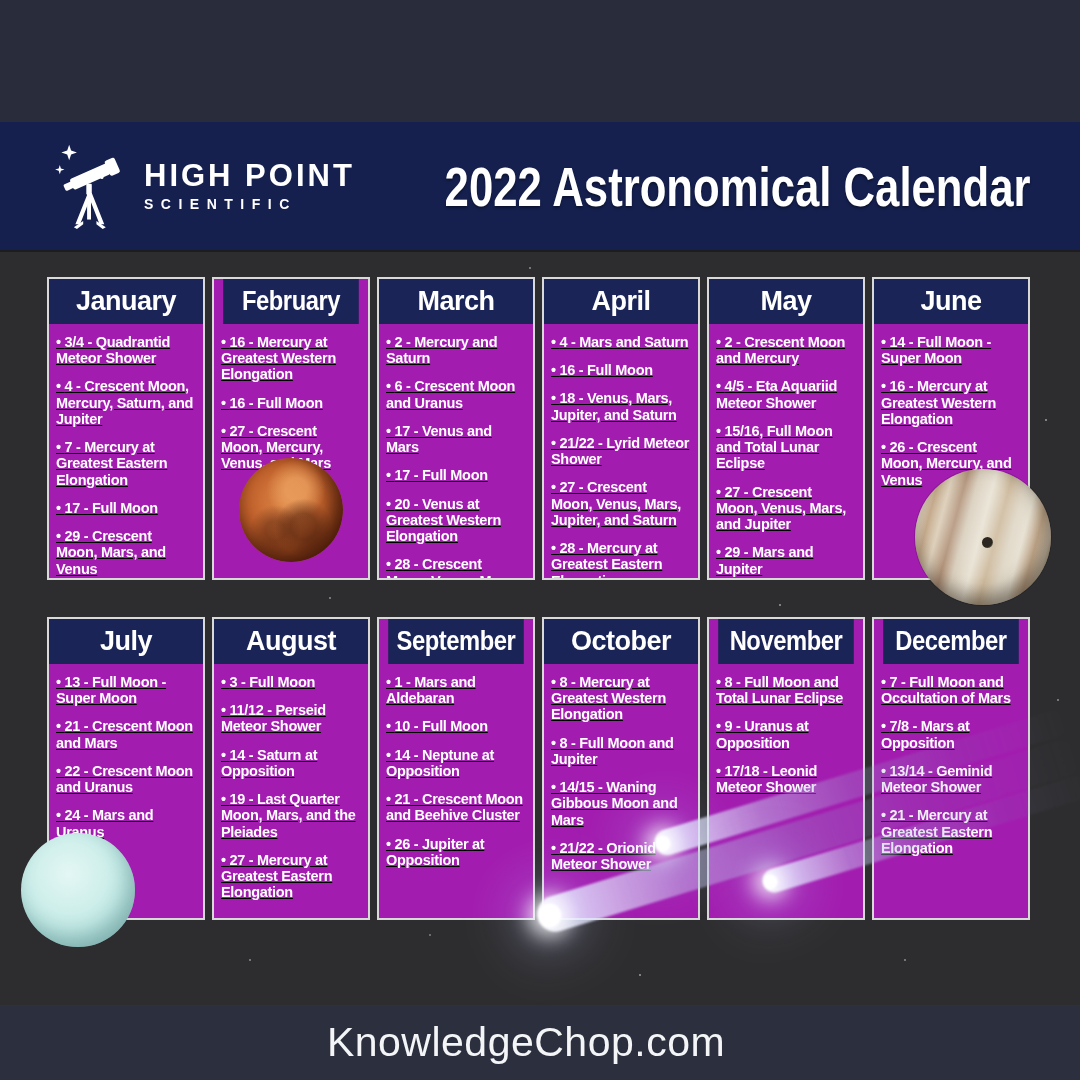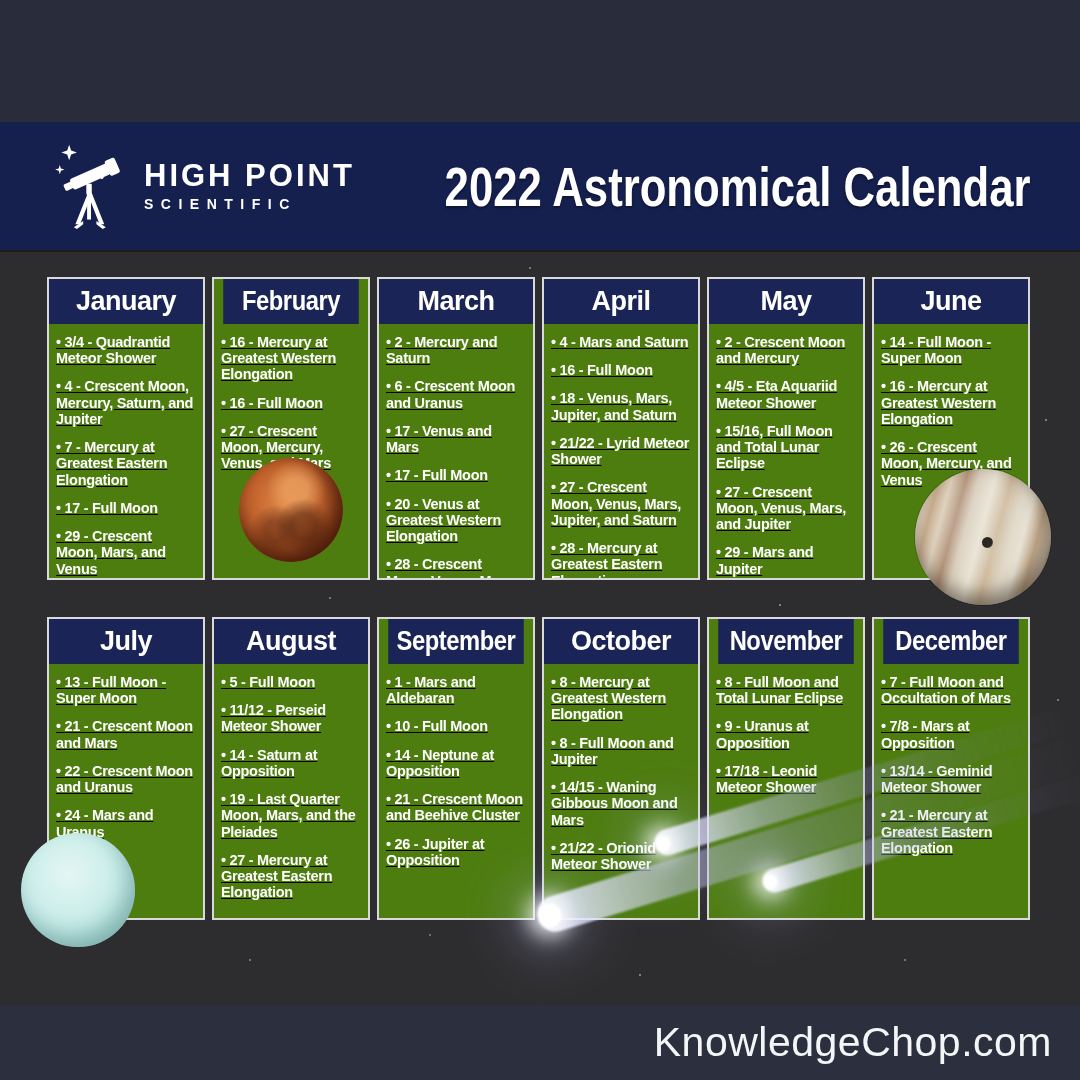--- a/index.html
+++ b/index.html
@@ -44,21 +44,21 @@
     transform:scaleX(.78);transform-origin:center;
     text-shadow:0 2px 3px rgba(0,0,0,.4); letter-spacing:0px;
   }
   
   .grid{
     position:absolute;left:47px;top:277px;width:983px;
     display:grid;grid-template-columns:repeat(6,158px);gap:37px 7px;z-index:2;
   }
   .month-card{
     width:158px;height:303px;box-sizing:border-box;
-    background:#4d7c0f;border:2px solid #d9d9d9;overflow:hidden;
+    background:#a21caf;border:2px solid #d9d9d9;overflow:hidden;
   }
   .month-name{
     margin:0;height:45px;line-height:45px;background:#1a2456;
     color:#fff;text-align:center;font-size:27px;font-weight:bold;
     transform-origin:center;letter-spacing:-.5px;white-space:nowrap;
   }
   .month-name.condense{transform:scaleX(.88);}
   .events{padding:10px 7px 6px 7px;text-decoration:underline;}
   .event{
     margin:0 0 12px 0;color:#fff;font-weight:bold;font-size:14.5px;line-height:1.12;
@@ -109,21 +109,21 @@
   }
   .m1{left:655px;top:833px;width:430px;height:26px;transform:rotate(-17deg);}
   .m1::before{width:16px;height:16px;}
   .m2{left:763px;top:872px;width:340px;height:24px;transform:rotate(-17deg);}
   .m2::before{width:15px;height:15px;}
   .m3{left:538px;top:901px;width:565px;height:36px;transform:rotate(-17deg);}
   .m3::before{width:24px;height:24px;}
   
   .footer{
     position:absolute;left:0;top:1005px;width:1080px;height:75px;z-index:3;
-    display:flex;align-items:center;justify-content:flex-end;
+    display:flex;align-items:center;justify-content:center;
   }
   .site-link{color:#f4f5f7;font-size:41px;font-weight:normal;margin-right:28px;letter-spacing:.5px;}
 </style>
 </head>
 <body>
 
 <div class="page">
 
   <div class="top-strip"></div>
 
@@ -225,21 +225,21 @@
         <div class="events">
           <p class="event">13 - Full Moon - Super Moon</p>
           <p class="event">21 - Crescent Moon and Mars</p>
           <p class="event">22 - Crescent Moon and Uranus</p>
           <p class="event">24 - Mars and Uranus</p>
         </div>
       </section>
       <section class="month-card">
         <h2 class="month-name">August</h2>
         <div class="events">
-          <p class="event">5 - Full Moon</p>
+          <p class="event">3 - Full Moon</p>
           <p class="event">11/12 - Perseid Meteor Shower</p>
           <p class="event">14 - Saturn at Opposition</p>
           <p class="event">19 - Last Quarter Moon, Mars, and the Pleiades</p>
           <p class="event">27 - Mercury at Greatest Eastern Elongation</p>
         </div>
       </section>
       <section class="month-card">
         <h2 class="month-name condense">September</h2>
         <div class="events">
           <p class="event">1 - Mars and Aldebaran</p>

